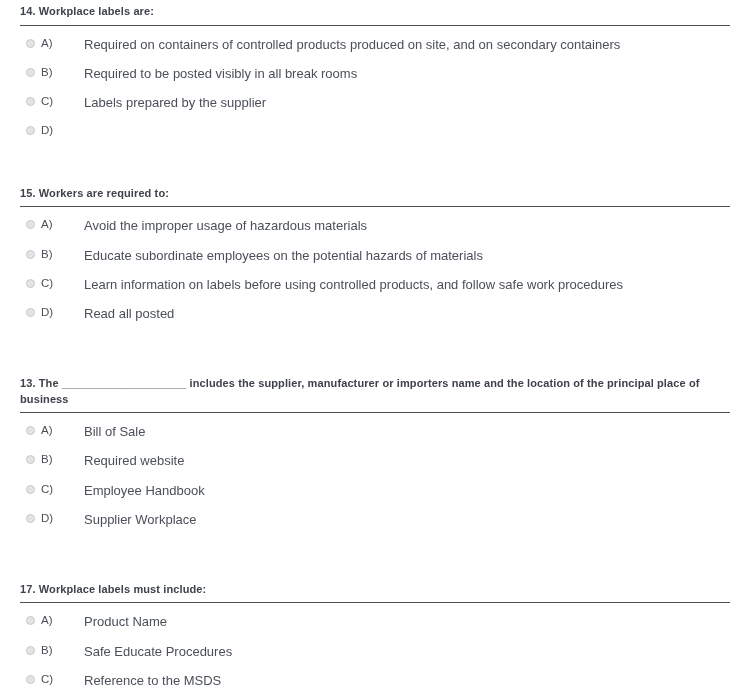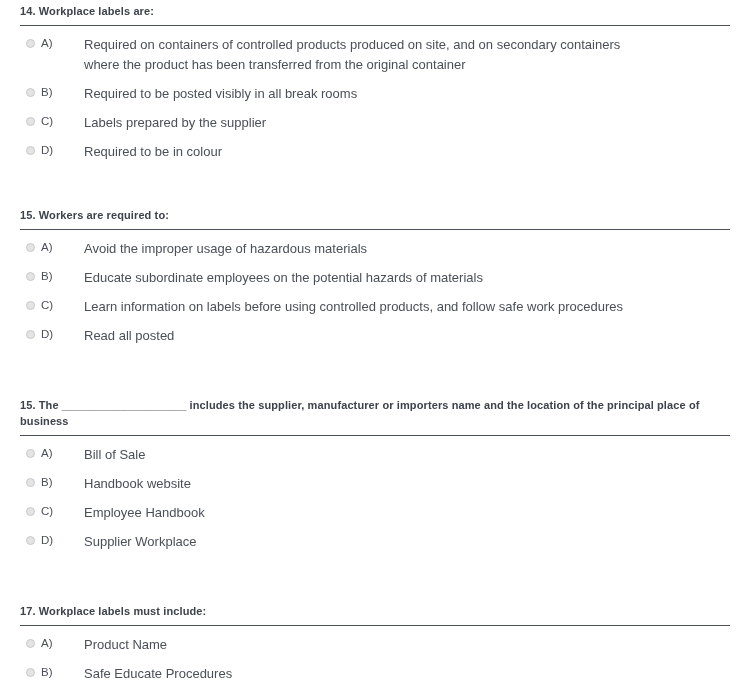--- a/index.html
+++ b/index.html
@@ -86,36 +86,35 @@
 
 <div class="quiz">
 
   <section class="question-block">
     <p class="q-heading">14.  Workplace labels are:</p>
     <hr class="q-rule">
     <ul class="options">
       <li class="option-row">
         <span class="radio"></span>
         <span class="opt-letter">A)</span>
-        <span class="opt-text"><span>Required on containers of controlled products produced on site, and on secondary containers</span><span class="line2">where the product has been transferred from the original container</span></span>
+        <span class="opt-text"><span>Required on containers of controlled products produced on site, and on secondary containers</span></span>
       </li>
       <li class="option-row">
         <span class="radio"></span>
         <span class="opt-letter">B)</span>
         <span class="opt-text">Required to be posted visibly in all break rooms</span>
       </li>
       <li class="option-row">
         <span class="radio"></span>
         <span class="opt-letter">C)</span>
         <span class="opt-text">Labels prepared by the supplier</span>
       </li>
       <li class="option-row">
         <span class="radio"></span>
         <span class="opt-letter">D)</span>
-        <span class="opt-text">Required to be in colour</span>
       </li>
     </ul>
   </section>
 
   <div class="spacer-lg"></div>
 
   <section class="question-block">
     <p class="q-heading">15.  Workers are required to:</p>
     <hr class="q-rule">
     <ul class="options">
@@ -138,32 +137,32 @@
         <span class="radio"></span>
         <span class="opt-letter">D)</span>
         <span class="opt-text">Read all posted</span>
       </li>
     </ul>
   </section>
 
   <div class="spacer-xl"></div>
 
   <section class="question-block">
-    <p class="q-heading">15.  The ____________________ includes the supplier, manufacturer or importers name and the location of the principal place of business</p>
+    <p class="q-heading">13.  The ____________________ includes the supplier, manufacturer or importers name and the location of the principal place of business</p>
     <hr class="q-rule">
     <ul class="options">
       <li class="option-row">
         <span class="radio"></span>
         <span class="opt-letter">A)</span>
         <span class="opt-text">Bill of Sale</span>
       </li>
       <li class="option-row">
         <span class="radio"></span>
         <span class="opt-letter">B)</span>
-        <span class="opt-text">Handbook website</span>
+        <span class="opt-text">Required website</span>
       </li>
       <li class="option-row">
         <span class="radio"></span>
         <span class="opt-letter">C)</span>
         <span class="opt-text">Employee Handbook</span>
       </li>
       <li class="option-row">
         <span class="radio"></span>
         <span class="opt-letter">D)</span>
         <span class="opt-text">Supplier Workplace</span>

